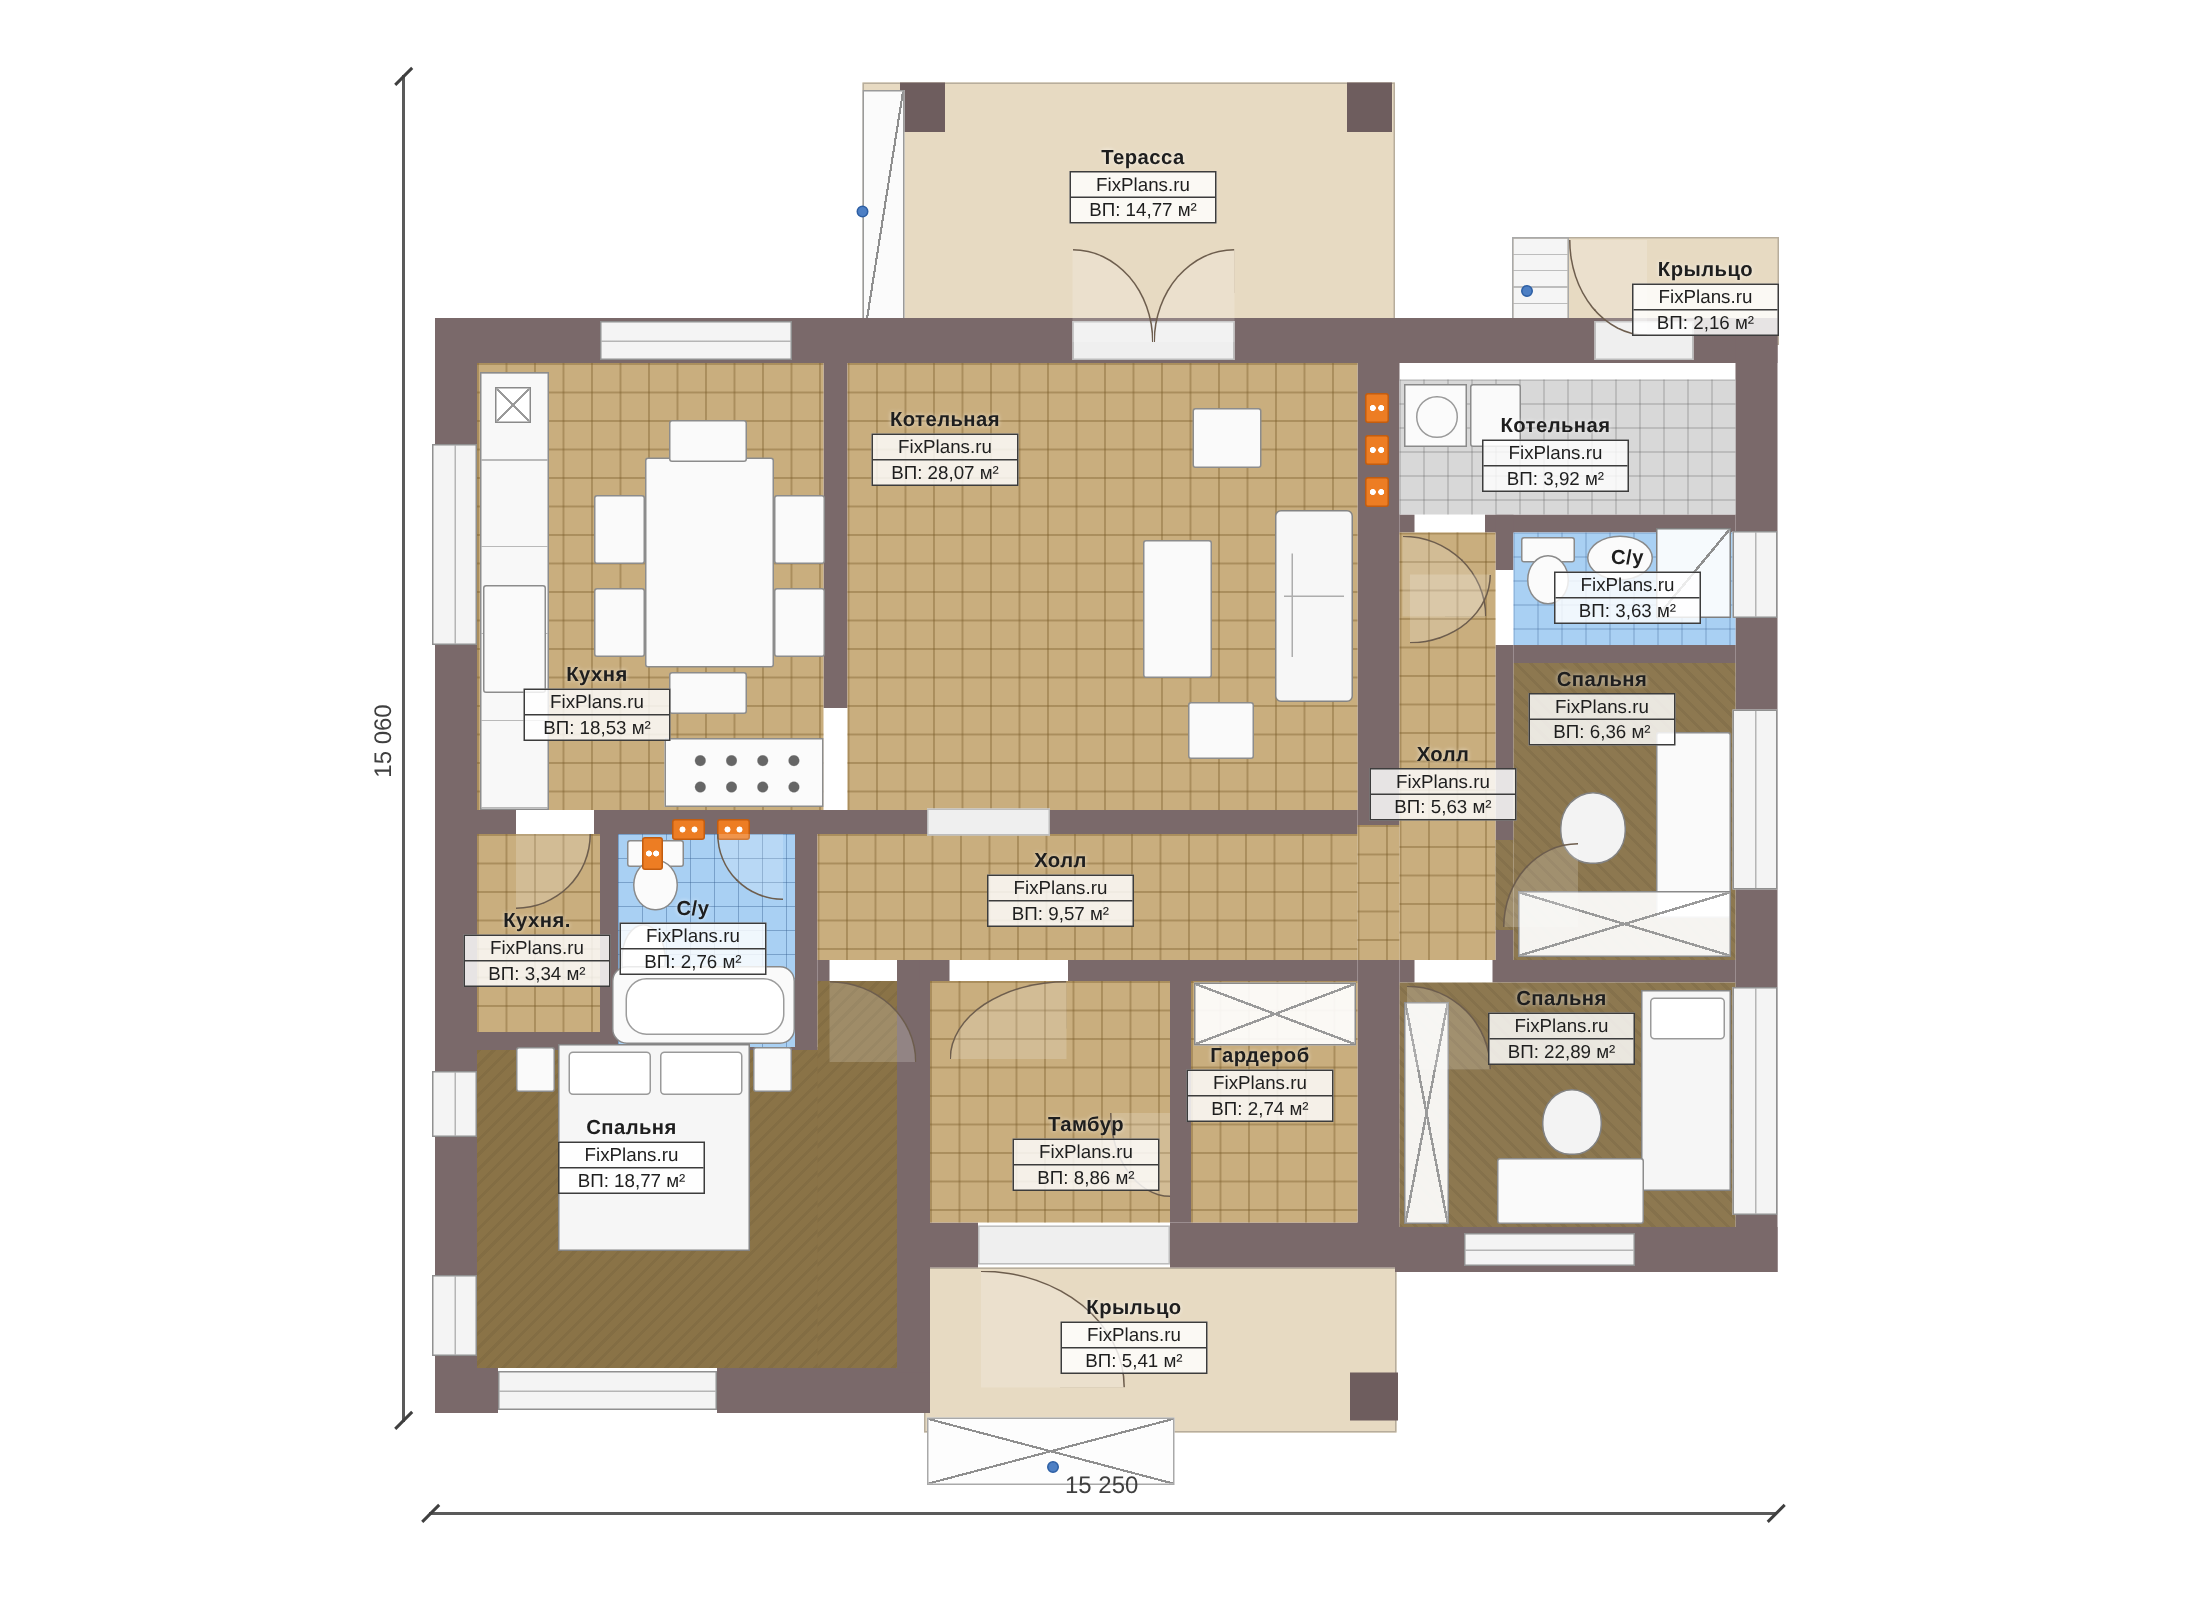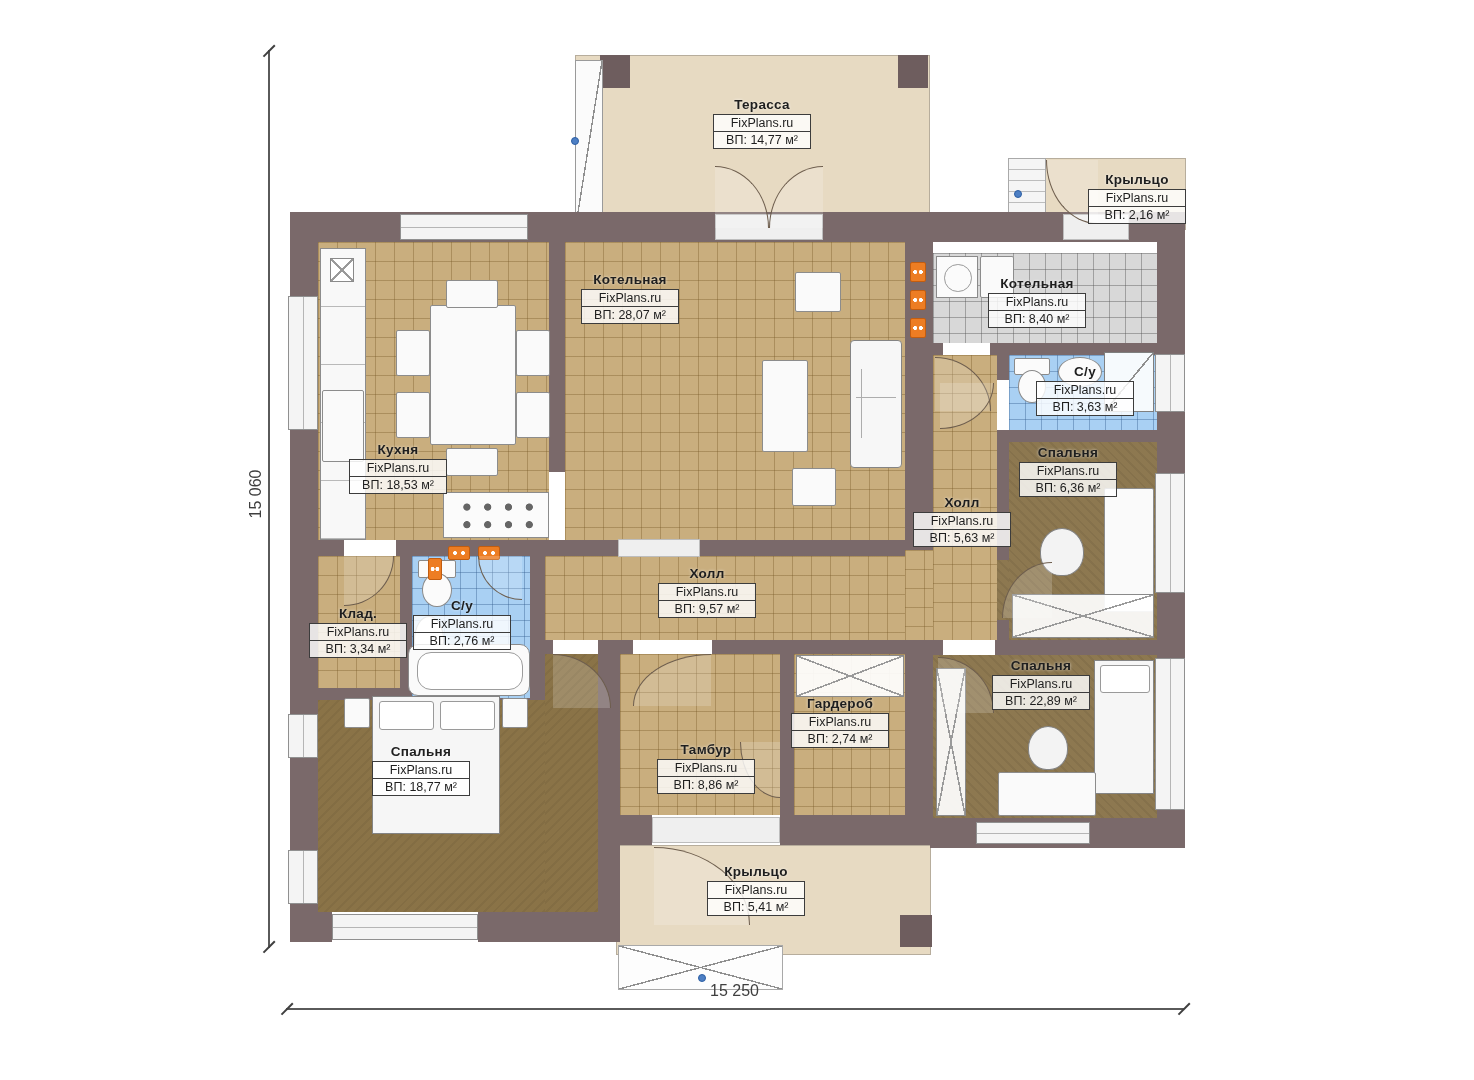--- a/index.html
+++ b/index.html
@@ -273,21 +273,21 @@
     <div class="rl-area">ВП: 2,16 м²</div></div>
   </div>
   <div class="rlabel" style="left:630px;top:272px;">
     <div class="rl-name">Котельная</div>
     <div class="rl-box"><div class="rl-brand">FixPlans.ru</div>
     <div class="rl-area">ВП: 28,07 м²</div></div>
   </div>
   <div class="rlabel" style="left:1037px;top:276px;">
     <div class="rl-name">Котельная</div>
     <div class="rl-box"><div class="rl-brand">FixPlans.ru</div>
-    <div class="rl-area">ВП: 8,40 м²</div></div>
+    <div class="rl-area">ВП: 3,92 м²</div></div>
   </div>
   <div class="rlabel" style="left:1085px;top:364px;">
     <div class="rl-name">С/у</div>
     <div class="rl-box"><div class="rl-brand">FixPlans.ru</div>
     <div class="rl-area">ВП: 3,63 м²</div></div>
   </div>
   <div class="rlabel" style="left:398px;top:442px;">
     <div class="rl-name">Кухня</div>
     <div class="rl-box"><div class="rl-brand">FixPlans.ru</div>
     <div class="rl-area">ВП: 18,53 м²</div></div>
@@ -296,21 +296,21 @@
     <div class="rl-name">Спальня</div>
     <div class="rl-box"><div class="rl-brand">FixPlans.ru</div>
     <div class="rl-area">ВП: 6,36 м²</div></div>
   </div>
   <div class="rlabel" style="left:962px;top:495px;">
     <div class="rl-name">Холл</div>
     <div class="rl-box"><div class="rl-brand">FixPlans.ru</div>
     <div class="rl-area">ВП: 5,63 м²</div></div>
   </div>
   <div class="rlabel" style="left:358px;top:606px;">
-    <div class="rl-name">Клад.</div>
+    <div class="rl-name">Кухня.</div>
     <div class="rl-box"><div class="rl-brand">FixPlans.ru</div>
     <div class="rl-area">ВП: 3,34 м²</div></div>
   </div>
   <div class="rlabel" style="left:462px;top:598px;">
     <div class="rl-name">С/у</div>
     <div class="rl-box"><div class="rl-brand">FixPlans.ru</div>
     <div class="rl-area">ВП: 2,76 м²</div></div>
   </div>
   <div class="rlabel" style="left:707px;top:566px;">
     <div class="rl-name">Холл</div>
@@ -325,21 +325,21 @@
   <div class="rlabel" style="left:1041px;top:658px;">
     <div class="rl-name">Спальня</div>
     <div class="rl-box"><div class="rl-brand">FixPlans.ru</div>
     <div class="rl-area">ВП: 22,89 м²</div></div>
   </div>
   <div class="rlabel" style="left:421px;top:744px;">
     <div class="rl-name">Спальня</div>
     <div class="rl-box"><div class="rl-brand">FixPlans.ru</div>
     <div class="rl-area">ВП: 18,77 м²</div></div>
   </div>
-  <div class="rlabel" style="left:706px;top:742px;">
+  <div class="rlabel" style="left:724px;top:742px;">
     <div class="rl-name">Тамбур</div>
     <div class="rl-box"><div class="rl-brand">FixPlans.ru</div>
     <div class="rl-area">ВП: 8,86 м²</div></div>
   </div>
   <div class="rlabel" style="left:756px;top:864px;">
     <div class="rl-name">Крыльцо</div>
     <div class="rl-box"><div class="rl-brand">FixPlans.ru</div>
     <div class="rl-area">ВП: 5,41 м²</div></div>
   </div>
 

